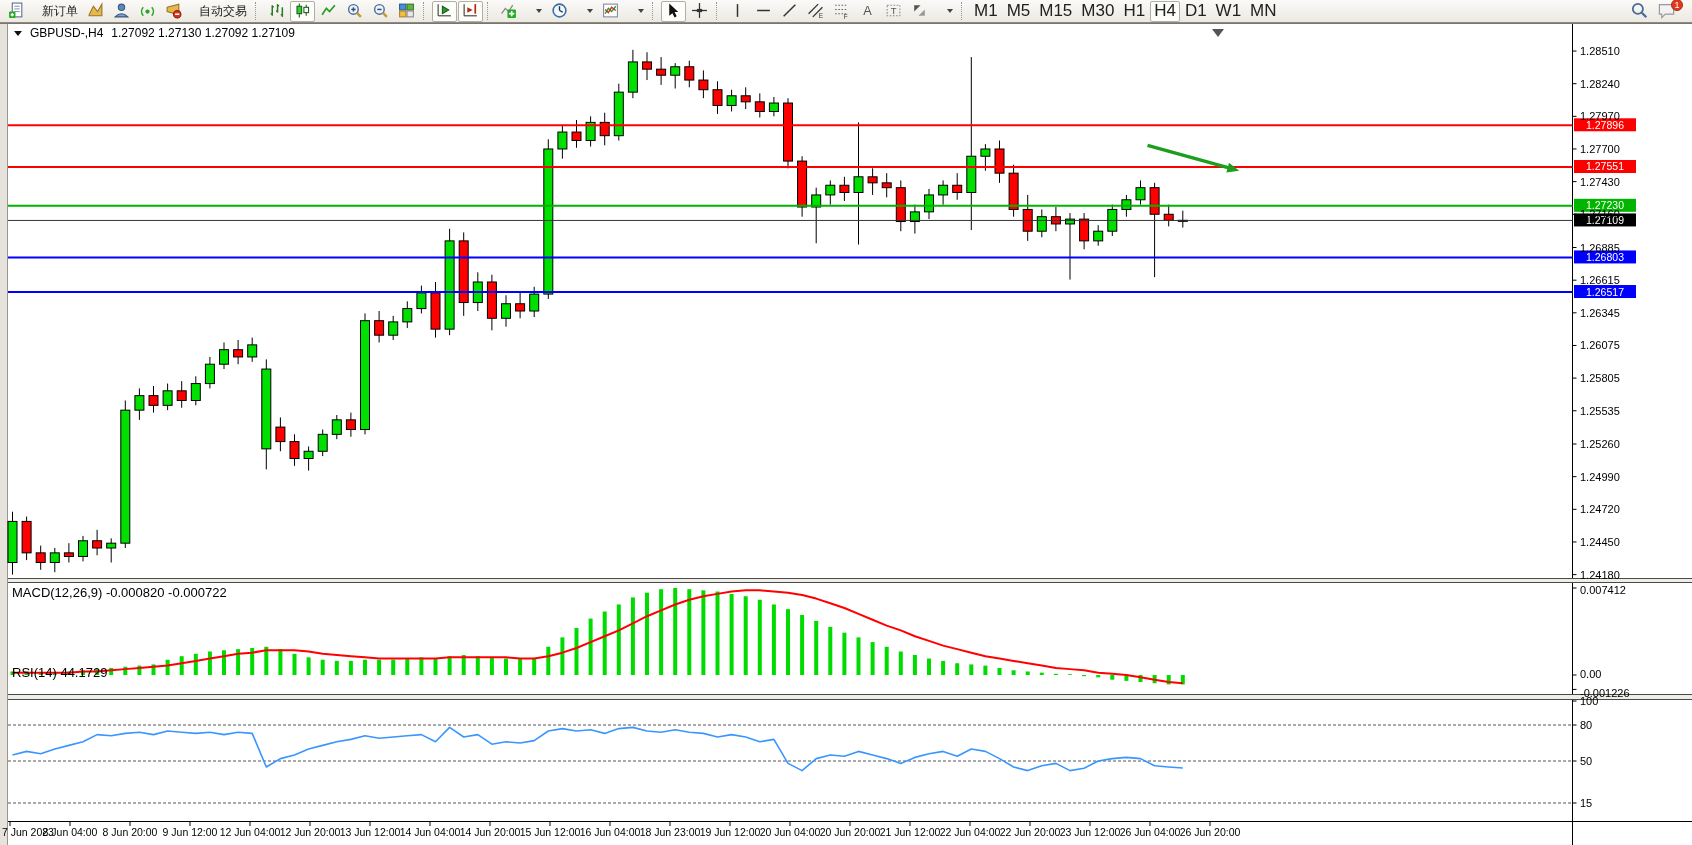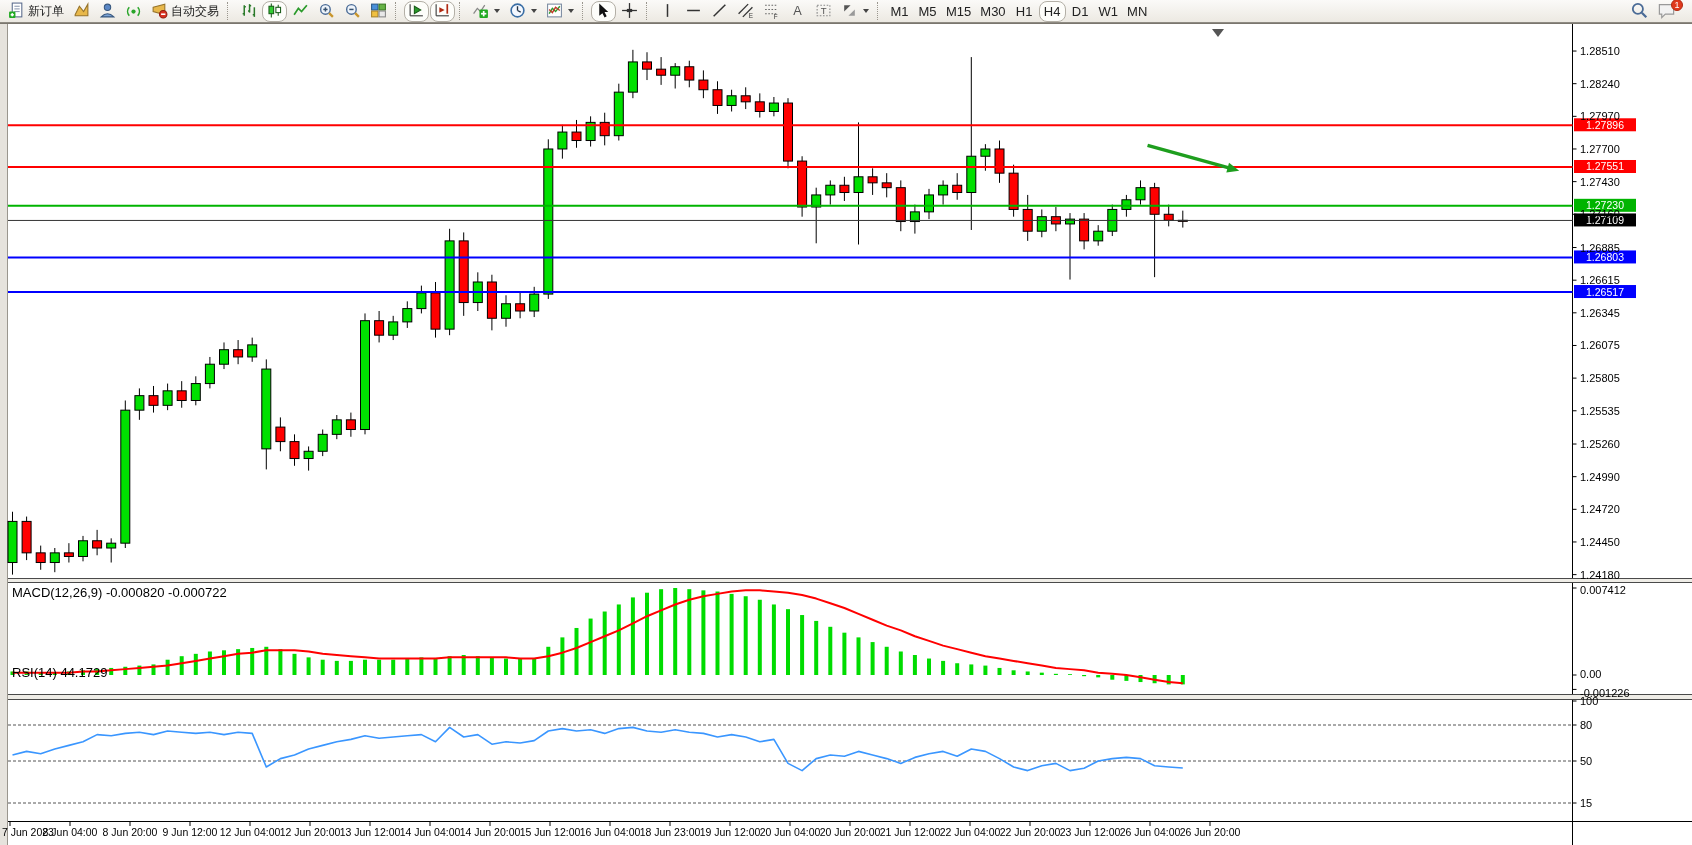--- a/index.html
+++ b/index.html
@@ -4,27 +4,27 @@
 <style>
 *{box-sizing:border-box;margin:0;padding:0}
 html,body{width:1692px;height:845px;overflow:hidden;background:#fff;
  font-family:"Liberation Sans",sans-serif}
 
 .toolbar{position:absolute;top:0;left:0;width:1692px;height:23px;
  background:linear-gradient(#fbfaf8,#ece9e2);border-bottom:1px solid #8e8a82;
  display:flex;align-items:center;padding:0 4px;gap:1px;z-index:10}
 .tb{display:inline-flex;align-items:center;justify-content:center;height:21px;
  min-width:22px;border:1px solid transparent;background:transparent;cursor:default;
- font-size:11px;color:#222;padding:0 3px;gap:3px}
-.tb.pressed{background:#fdfdfa;border:1px solid #b3afa6;border-radius:8px}
+ font-size:11px;color:#222;padding:0 3px;gap:17px}
+.tb.pressed{background:#fdfdfa;border:1px solid #b3afa6;border-radius:2px}
 .tb .lbl{font-size:12px;white-space:nowrap}
 .sep{width:5px;height:18px;border-left:1px dotted #9a968e;margin:0 3px}
 .caret{width:0;height:0;border-left:3px solid transparent;border-right:3px solid transparent;
  border-top:4px solid #444;margin-left:2px}
-.tf{font-size:13px;min-width:27px;justify-content:center}
+.tf{font-size:17px;min-width:27px;justify-content:center}
 .spacer{flex:1}
 .chatwrap{position:relative}
 .badge{position:absolute;top:-3px;right:-4px;width:12px;height:12px;border-radius:50%;
  background:#e03a1e;color:#fff;font-size:9px;display:flex;align-items:center;
  justify-content:center;border:1px solid #b02a12}
 
 .window{position:absolute;top:24px;left:0;width:1692px;height:821px;background:#fff}
 .titlebar{position:absolute;top:1px;left:8px;height:16px;display:flex;align-items:center;
  gap:8px;padding-left:6px;z-index:5;background:#fff;width:560px}
 .tri{width:0;height:0;border-left:4px solid transparent;border-right:4px solid transparent;
@@ -252,20 +252,25 @@
   </button>
   <button class="tb chatwrap" style="margin-right:8px">
     <span><svg width="19" height="19" viewBox="0 0 16 16">
           <path d="M2 3 h12 v8 h-7 l-3 3 v-3 h-2 z" fill="#f2f2f2" stroke="#999"></path>
         </svg></span>
     <span class="badge">1</span>
   </button>
 </div>
 
 <div class="window">
+  <div class="titlebar">
+    <span class="tri"></span>
+    <span class="sym">GBPUSD-,H4</span>
+    <span class="ohlc">1.27092 1.27130 1.27092 1.27109</span>
+  </div>
   <div class="panel-label" style="top:561px">MACD(12,26,9) -0.000820 -0.000722</div>
   <div class="panel-label" style="top:641px">RSI(14) 44.1729</div>
 </div>
 
 <svg id="chart-svg" width="1692" height="845">
     <g>
       <rect x="0" y="23" width="7" height="822" fill="#e6e3dd"></rect>
       <line x1="7.5" y1="23" x2="7.5" y2="845" stroke="#9a968e"></line>
       <line x1="0" y1="23.5" x2="1692" y2="23.5" stroke="#7a766e"></line>
       <line x1="1572.5" y1="24" x2="1572.5" y2="845" stroke="#000"></line>

